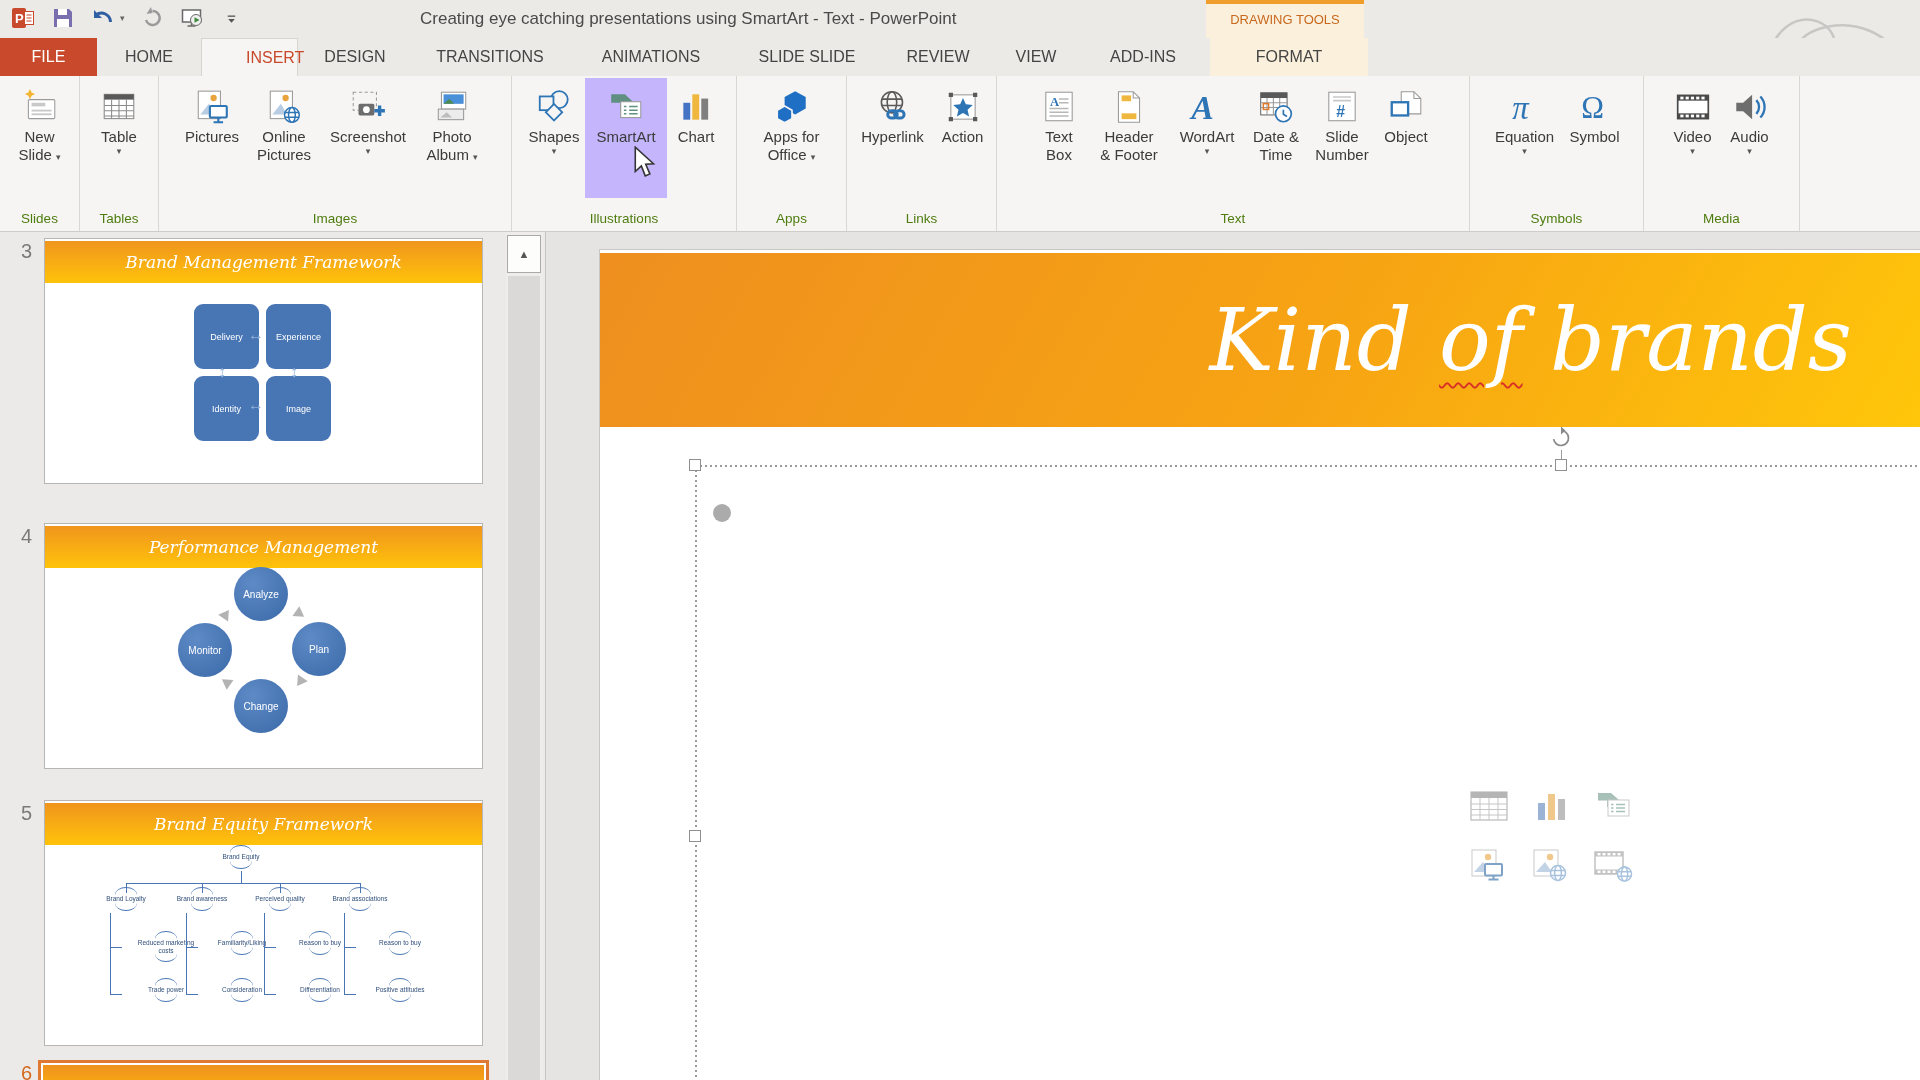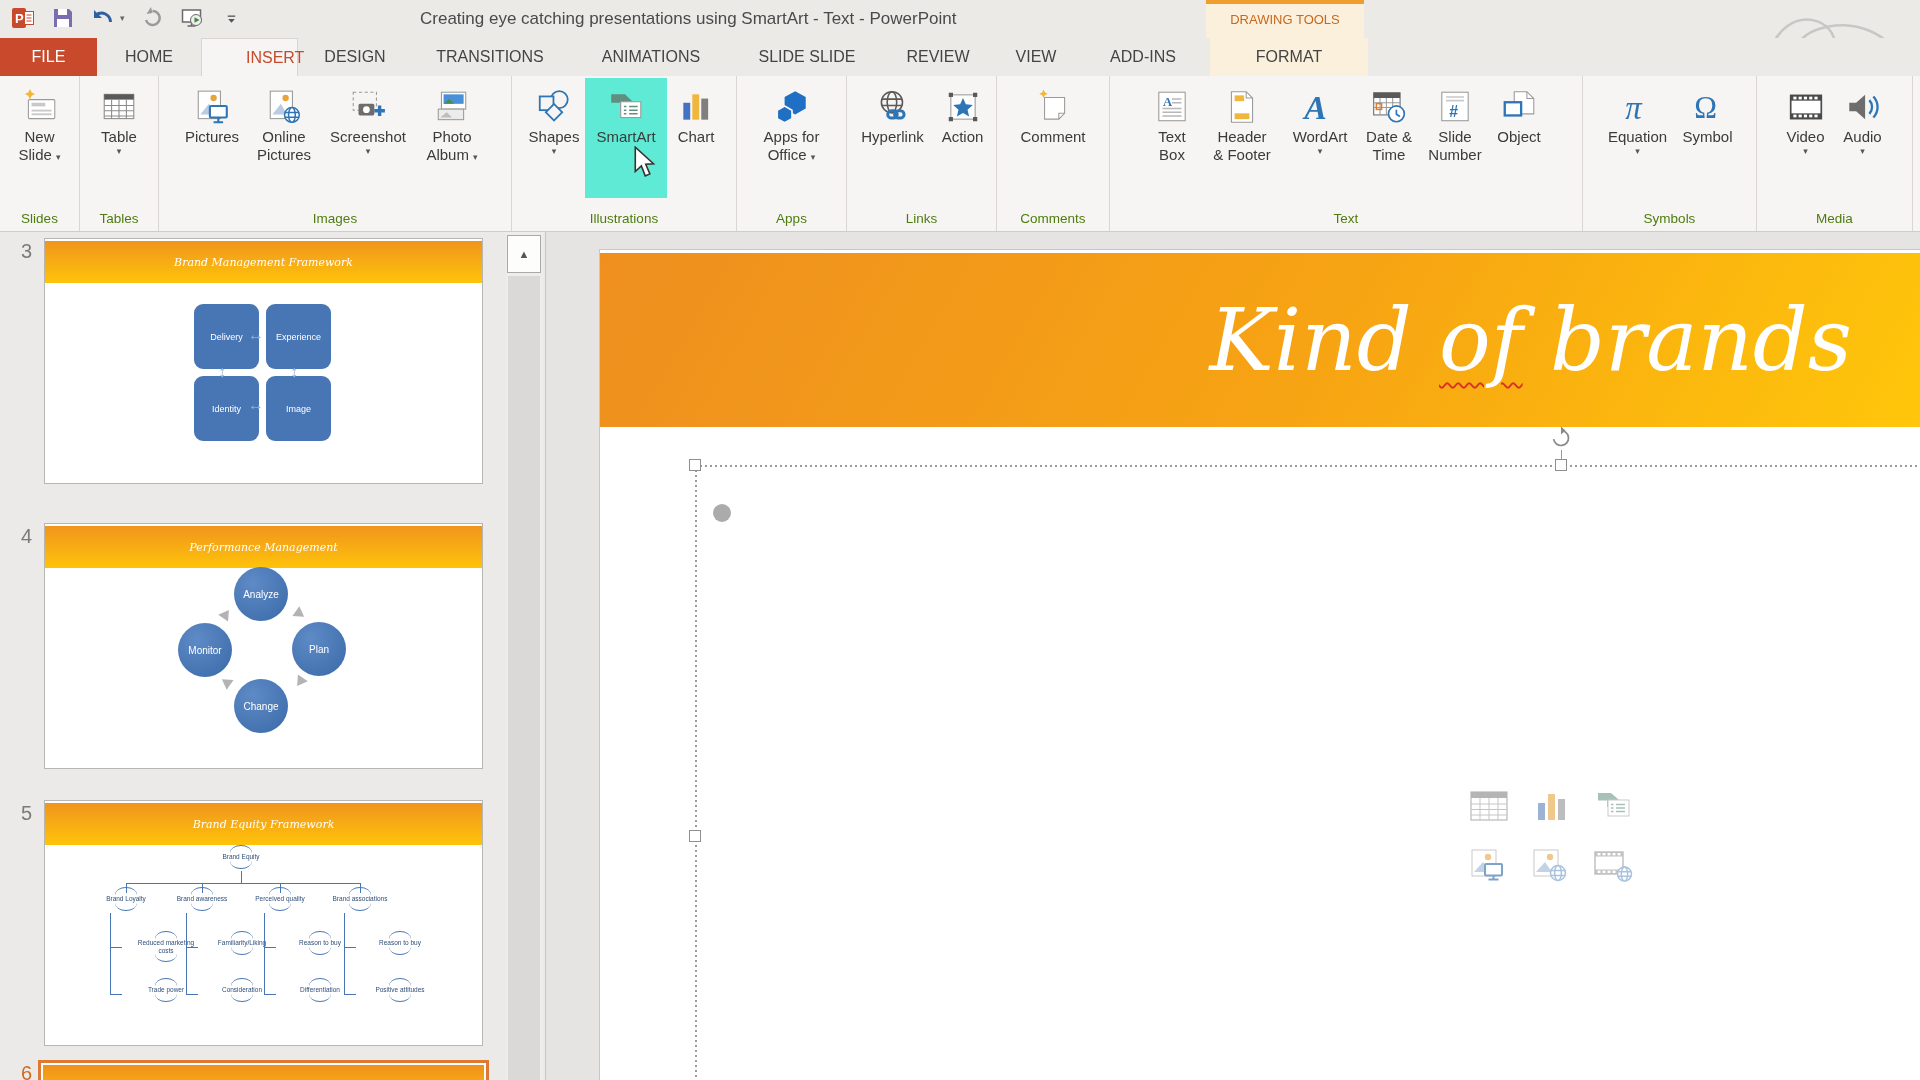--- a/index.html
+++ b/index.html
@@ -30,39 +30,39 @@
   .tab.active { background:#F7F5F3; color:#C8492B; border:1px solid #D8D5D1; border-bottom:none; }
   .tab.contextual { background:#FBF0DC; }
 
   
   .ribbon { position:absolute; left:0; top:76px; width:1920px; height:156px; background:#F7F5F3;
     border-bottom:1px solid #CFCCC9; display:flex; }
   .rgroup { position:relative; height:100%; border-right:1px solid #DAD7D3; flex:0 0 auto; }
   .rbtns { position:absolute; left:0; top:2px; width:100%; height:120px; display:flex;
     justify-content:center; align-items:flex-start; }
   .rbtn { display:flex; flex-direction:column; align-items:center; padding-top:8px; height:120px; cursor:default; }
-  .rbtn.hover { background:#5eead4; }
+  .rbtn.hover { background:#c4b5fd; }
   .rbtn .ricon { width:40px; height:42px; display:flex; align-items:center; justify-content:center; }
   .rbtn .ricon svg { width:38px; height:38px; }
   .rbtn .rlab { font-size:15px; color:#3b3b3b; line-height:18px; text-align:center; }
   .rbtn .caret { font-size:9px; color:#555; }
   .rlabel { position:absolute; bottom:5px; left:0; width:100%; text-align:center;
     font-size:13.5px; color:#4d7c0f; }
 
   
   .workspace { position:absolute; left:0; top:232px; width:1920px; height:848px; }
   .thumbpanel { position:absolute; left:0; top:0; width:546px; height:848px; background:#ECEAE8;
     border-right:1px solid #C8C6C3; overflow:hidden; }
   .slnum { position:absolute; width:26px; text-align:right; font-size:20px; color:#7a7a7a; }
   .slnum.sel { color:#D4691E; }
   .thumb { position:absolute; left:44px; width:439px; height:246px; background:#fff;
     border:1px solid #B8B6B3; overflow:hidden; }
   .tbanner { position:absolute; left:0; top:2px; width:100%; height:42px;
     background:linear-gradient(180deg,#F0951D,#FFC30A); display:flex; align-items:center; justify-content:center; }
-  .ttitle { font-family:"DejaVu Serif", serif; font-style:italic; color:#fff; font-size:11px; white-space:nowrap; }
+  .ttitle { font-family:"DejaVu Serif", serif; font-style:italic; color:#fff; font-size:17px; white-space:nowrap; }
   .thumb6 { position:absolute; left:38px; top:828px; width:451px; height:30px; background:#fff;
     border:3px solid #DE7832; padding:2px; }
   .thumb6 .g { width:100%; height:100%; background:linear-gradient(180deg,#EF8F1E,#F8AC12); }
 
   
   .mbox { position:absolute; width:65px; height:65px; border-radius:9px; background:#4876B5;
     color:#fff; font-size:9px; display:flex; align-items:center; justify-content:center; }
   .marrow { position:absolute; color:#92B1D8; font-weight:bold; font-size:16px; line-height:16px; }
 
   
@@ -365,35 +365,20 @@
                   <rect x="27.5" y="4.5" width="4" height="4"></rect>
                   <rect x="4.5" y="27.5" width="4" height="4"></rect>
                   <rect x="27.5" y="27.5" width="4" height="4"></rect>
                 </g>
               </svg>
             </div>
             <div class="rlab">Action</div>
           </div>
         </div>
         <div class="rlabel">Links</div>
-      </div>
-      <div class="rgroup" style="width: 113px;">
-        <div class="rbtns">
-          <div class="rbtn" style="width: 84px;">
-            <div class="ricon">
-              <svg viewBox="0 0 36 36">
-                <path d="M9 1.5 l1.3 2.7 2.7 1.3 -2.7 1.3 L9 9.5 7.7 6.8 5 5.5 l2.7-1.3 z" fill="#F2B632"></path>
-                <path d="M10 9 h19 v15 l-5.5 5.5 H10 z" fill="#fff" stroke="#9a9a9a"></path>
-                <path d="M23.5 29.5 v-5.5 h5.5" fill="none" stroke="#9a9a9a"></path>
-              </svg>
-            </div>
-            <div class="rlab">Comment</div>
-          </div>
-        </div>
-        <div class="rlabel">Comments</div>
       </div>
       <div class="rgroup" style="width: 473px;">
         <div class="rbtns">
           <div class="rbtn" style="width: 58px;">
             <div class="ricon">
               <svg viewBox="0 0 36 36">
                 <rect x="5.5" y="4" width="25" height="27" fill="#fff" stroke="#9a9a9a"></rect>
                 <text x="9.5" y="17" font-size="12" fill="#2E75B6" font-family="serif" font-weight="bold">A</text>
                 <path d="M18 10.5h9M18 14h9M9 19.5h18M9 23h18M9 26.5h18" stroke="#b8b8b8" stroke-width="1.4"></path>
               </svg>

